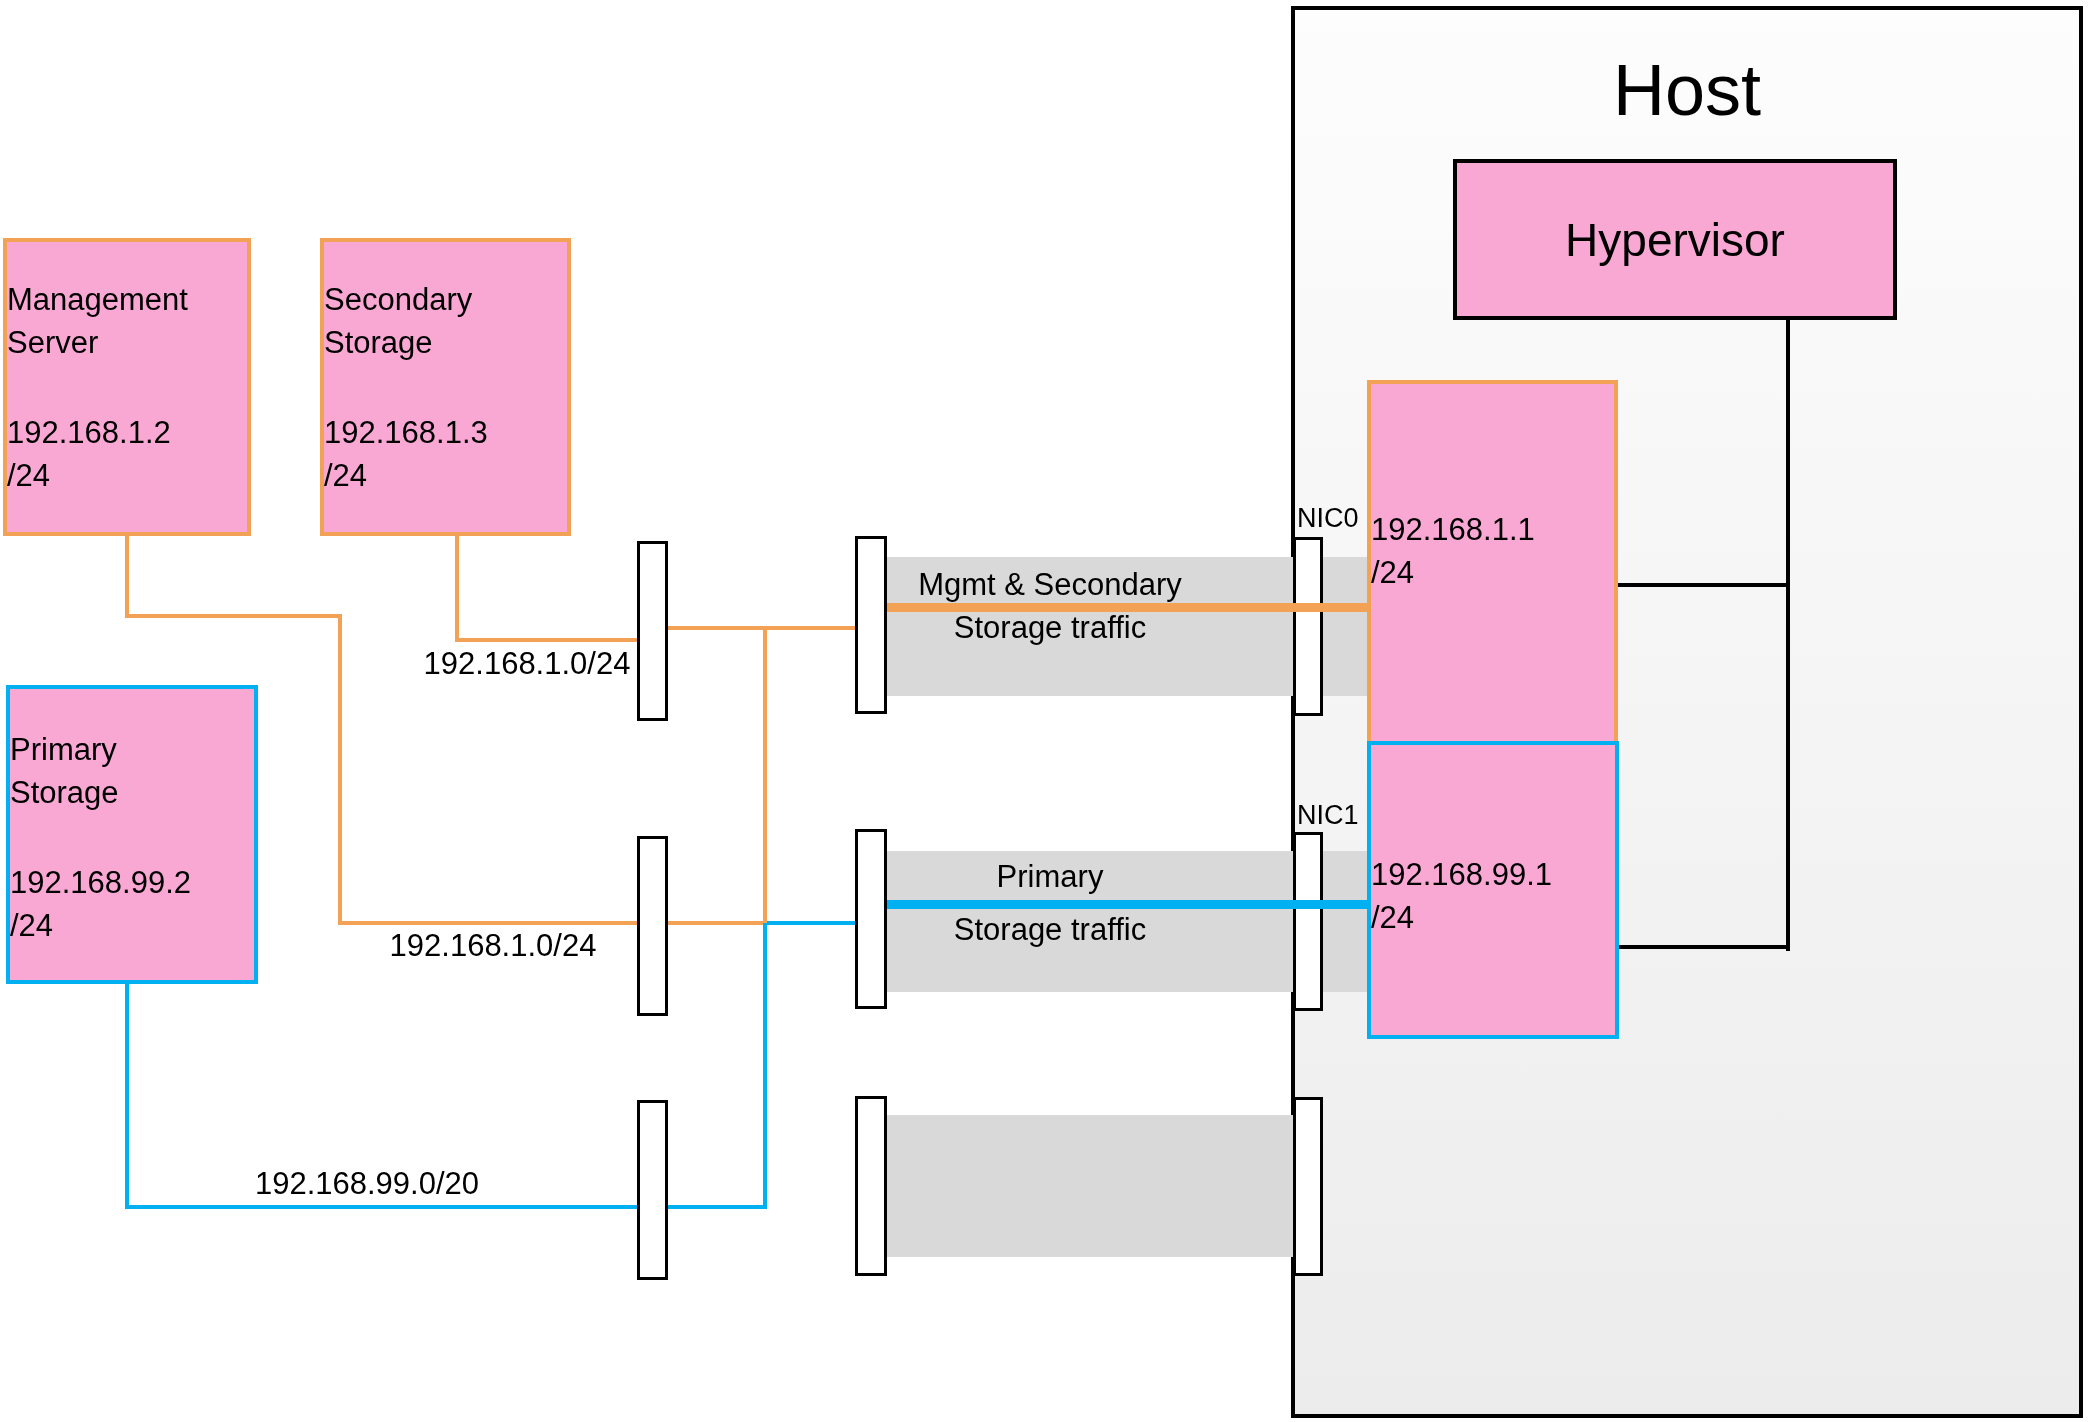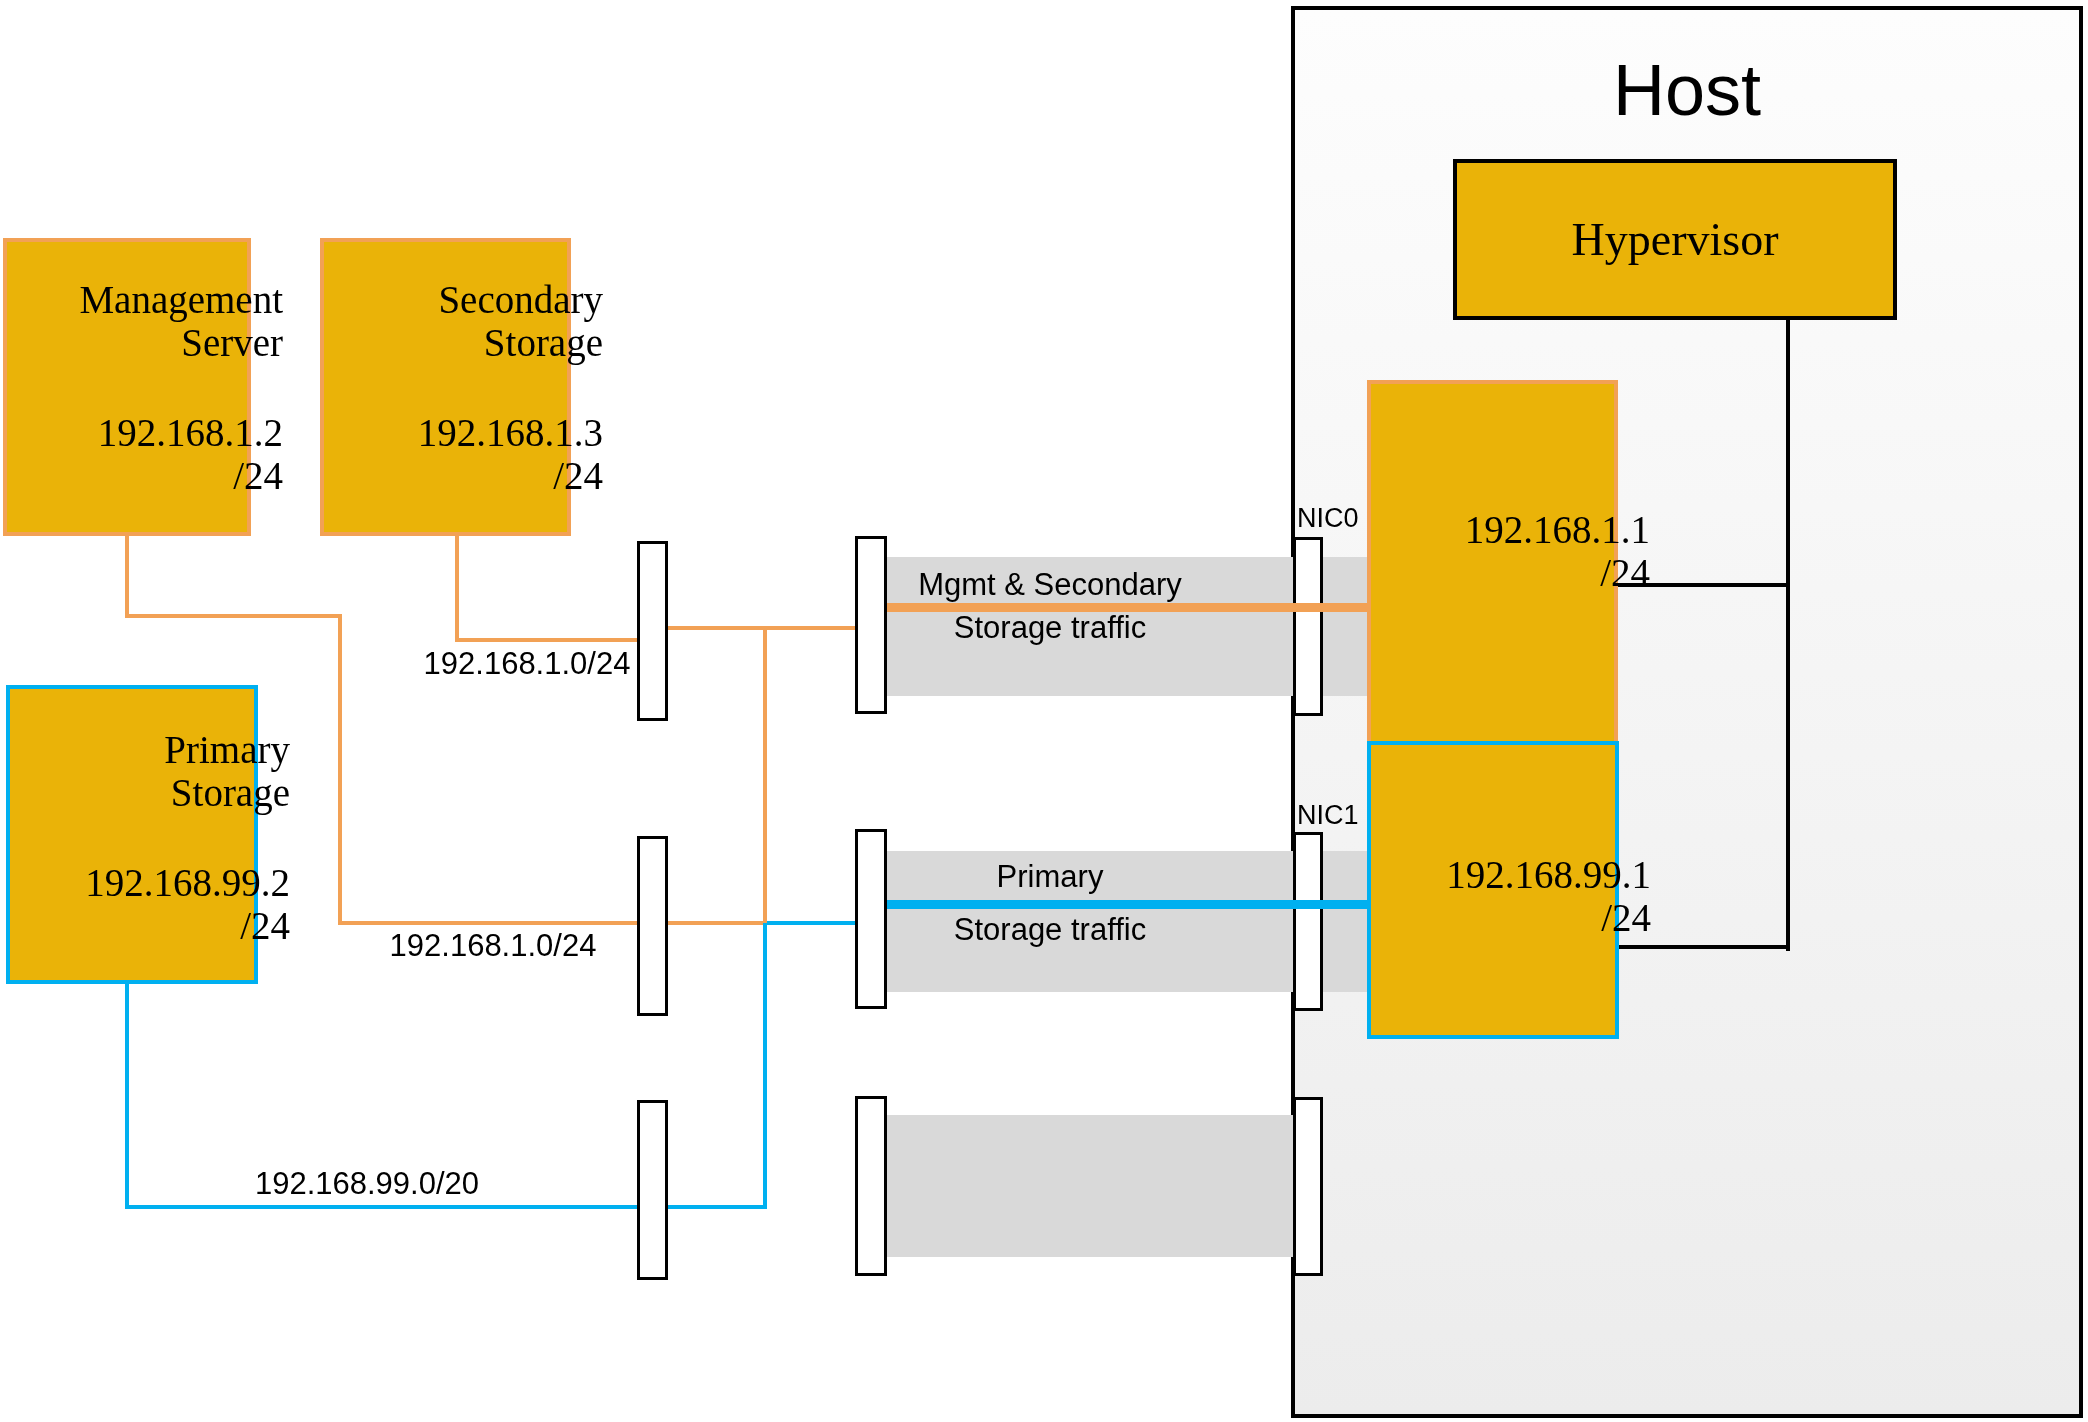--- a/index.html
+++ b/index.html
@@ -2,35 +2,35 @@
 <html style="--orange: #F2A155; --blue: #00B0F0; --band-gray: #D9D9D9; --black: #000000;"><head>
 <meta charset="utf-8">
 <style>
   * { margin:0; padding:0; box-sizing:border-box; }
   html,body { background:#fff; }
   body { font-family:"Liberation Sans", sans-serif; color:#000; }
   .canvas { position:relative; width:2088px; height:1422px; background:#ffffff; overflow:hidden;padding-left:24px; }
   .abs { position:absolute; }
 
   .bigbox { background:linear-gradient(180deg,#fdfdfd 0%,#ececec 100%); border:4px solid #000; z-index:0; }
-  .node { background:#eab308; z-index:3;font-family:Liberation Serif, serif; }
+  .node { background:#f9a8d4; z-index:3; }
   .orange-border { border:4px solid var(--orange,#F2A155); }
   .blue-border { border:4px solid var(--blue,#00B0F0); }
   .black-border { border:4px solid #000; }
 
   .band { background:var(--band-gray,#D9D9D9); z-index:1; }
   .port { background:#fff; border:3px solid #000; z-index:4; }
 
   .line { z-index:2; }
   .line.orange { background:var(--orange,#F2A155); }
   .line.blue { background:var(--blue,#00B0F0); }
   .line.black { background:#000; }
   .thick { height:9px; z-index:5; }
 
-  .node-text { position:absolute; width:100%; text-align:right; font-size:39px; line-height:43px;margin-left:36px; }
+  .node-text { position:absolute; width:100%; text-align:left; font-size:31px; line-height:43px; }
   .title-switch { padding-top:19px; text-align:center; font-size:56px; line-height:66px; }
   .title-host { padding-top:38px; text-align:center; font-size:72px; line-height:84px; }
   .hyper-label { width:100%; height:100%; display:flex; align-items:center; justify-content:center; font-size:46px; }
   .label { position:absolute; font-size:31px; line-height:32px; text-align:center; z-index:6; }
   .nic-label { position:absolute; font-size:27px; line-height:30px; z-index:6; }
 </style>
 </head>
 <body>
 
 <div class="canvas">

